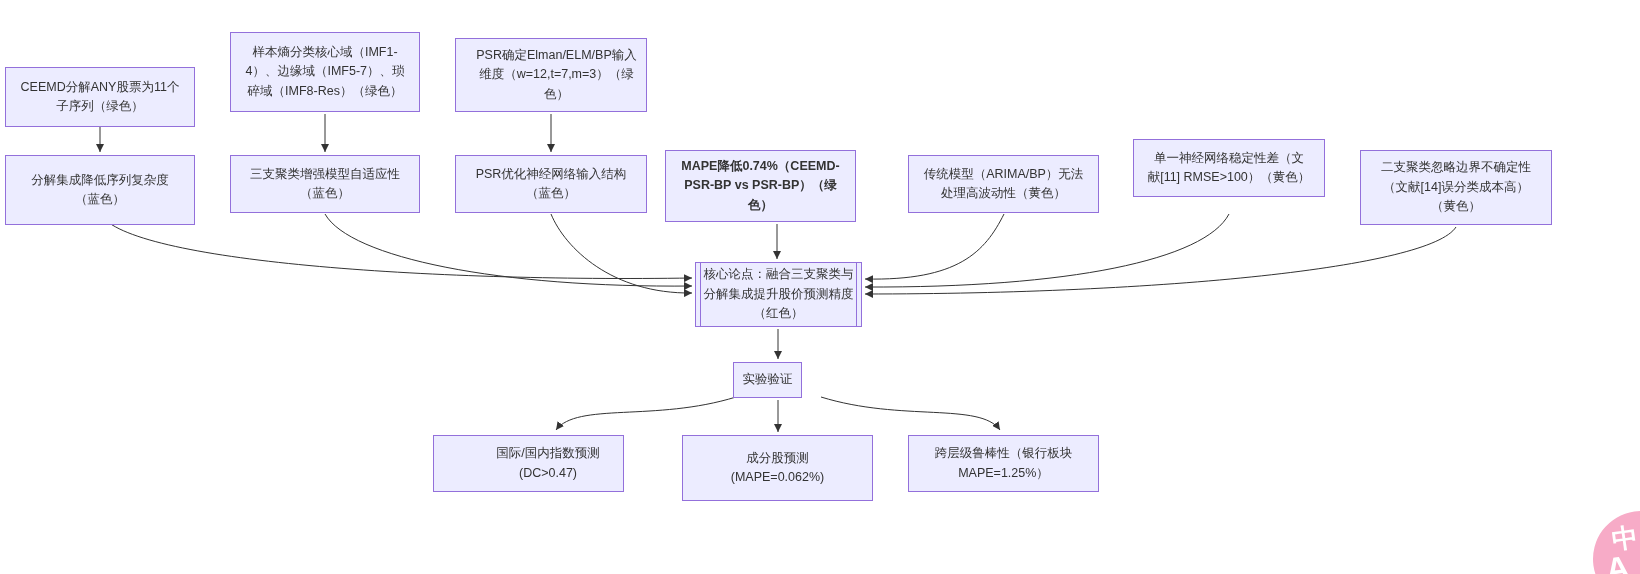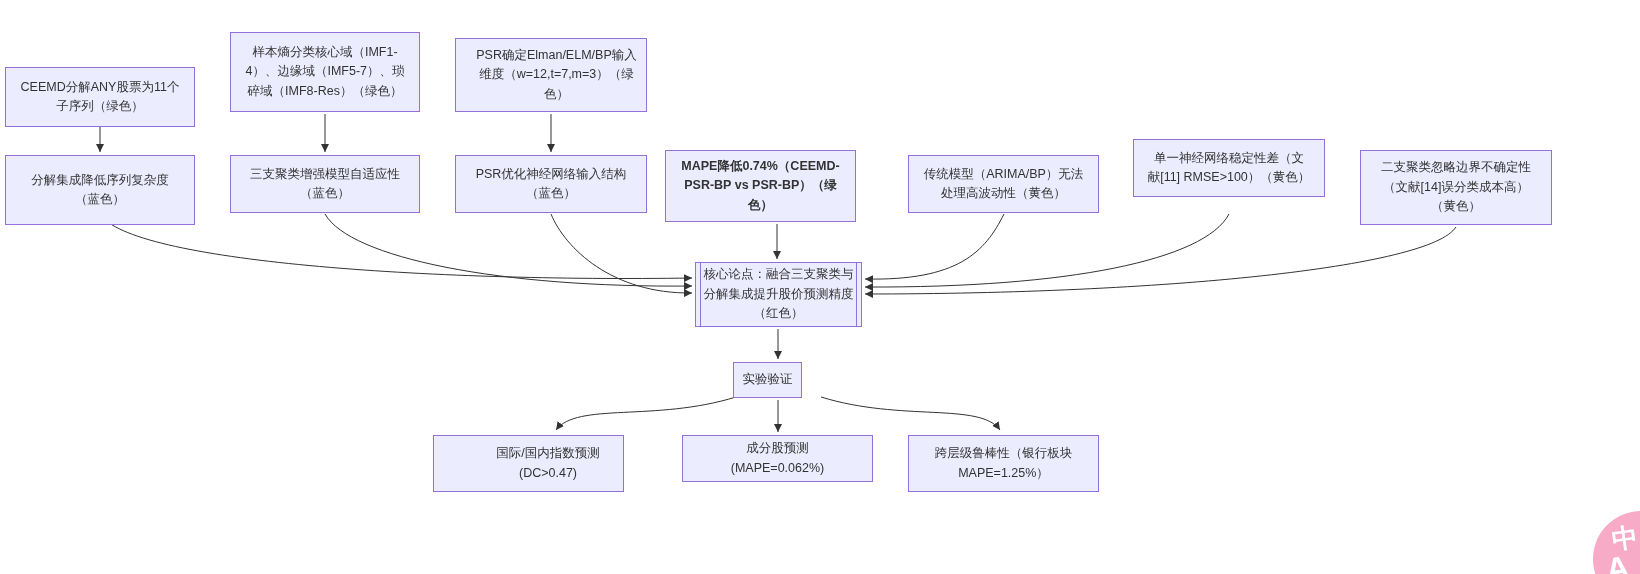--- a/index.html
+++ b/index.html
@@ -107,21 +107,21 @@
 
   <div class="node subroutine" style="left:695px;top:262px;width:167px;height:65px;">核心论点：融合三支聚类与
 分解集成提升股价预测精度
 （红色）</div>
 
   <div class="node" style="left:733px;top:362px;width:69px;height:36px;">实验验证</div>
 
   <div class="node" style="left:433px;top:435px;width:191px;height:57px;padding-left:47px;">国际/国内指数预测
 (DC&gt;0.47)</div>
 
-  <div class="node" style="left:682px;top:435px;width:191px;height:47px;">成分股预测
+  <div class="node" style="left:682px;top:435px;width:191px;height:66px;">成分股预测
 (MAPE=0.062%)</div>
 
   <div class="node" style="left:908px;top:435px;width:191px;height:57px;">跨层级鲁棒性（银行板块
 MAPE=1.25%）</div>
 
   <div class="watermark">
     <span class="wm-zh">中</span>
     <span class="wm-a">A</span>
   </div>
 

